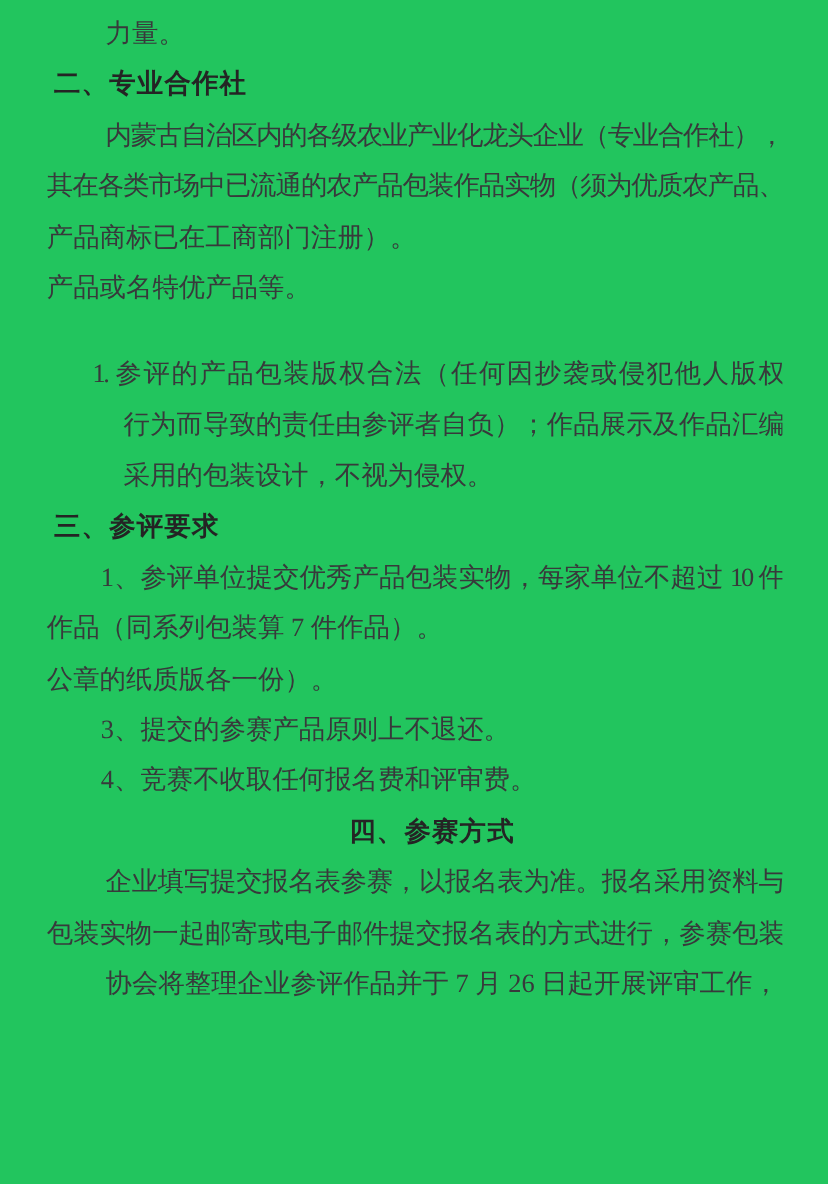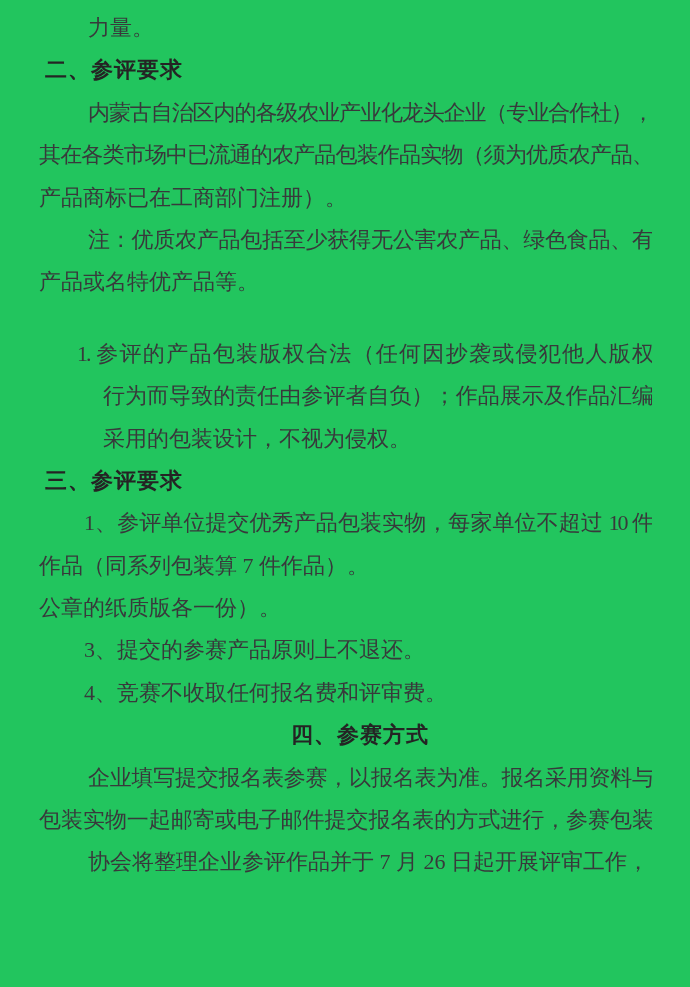--- a/index.html
+++ b/index.html
@@ -42,25 +42,24 @@
     font-weight: 700;
     color: #242424;
     letter-spacing: 1px;
   }
 </style>
 </head>
 <body>
 
 <div class="page">
   <div class="line ind">力量。</div>
-  <div class="line heading h23">二、参评要求</div>
+  <div class="line heading h23">二、专业合作社</div>
   <div class="line ind j">内蒙古自治区内的各级农业产业化龙头企业（专业合作社），</div>
   <div class="line flush j">其在各类市场中已流通的农产品包装作品实物（须为优质农产品、</div>
   <div class="line flush">产品商标已在工商部门注册）。</div>
-  <div class="line ind j">注：优质农产品包括至少获得无公害农产品、绿色食品、有</div>
   <div class="line flush">产品或名特优产品等。</div>
   <div class="line sub1 j">1. 参评的产品包装版权合法（任何因抄袭或侵犯他人版权</div>
   <div class="line sub2 j">行为而导致的责任由参评者自负）；作品展示及作品汇编</div>
   <div class="line sub2">采用的包装设计，不视为侵权。</div>
   <div class="line heading h23">三、参评要求</div>
   <div class="line num j">1、参评单位提交优秀产品包装实物，每家单位不超过 10 件</div>
   <div class="line flush">作品（同系列包装算 7 件作品）。</div>
   <div class="line flush">公章的纸质版各一份）。</div>
   <div class="line num">3、提交的参赛产品原则上不退还。</div>
   <div class="line num">4、竞赛不收取任何报名费和评审费。</div>

